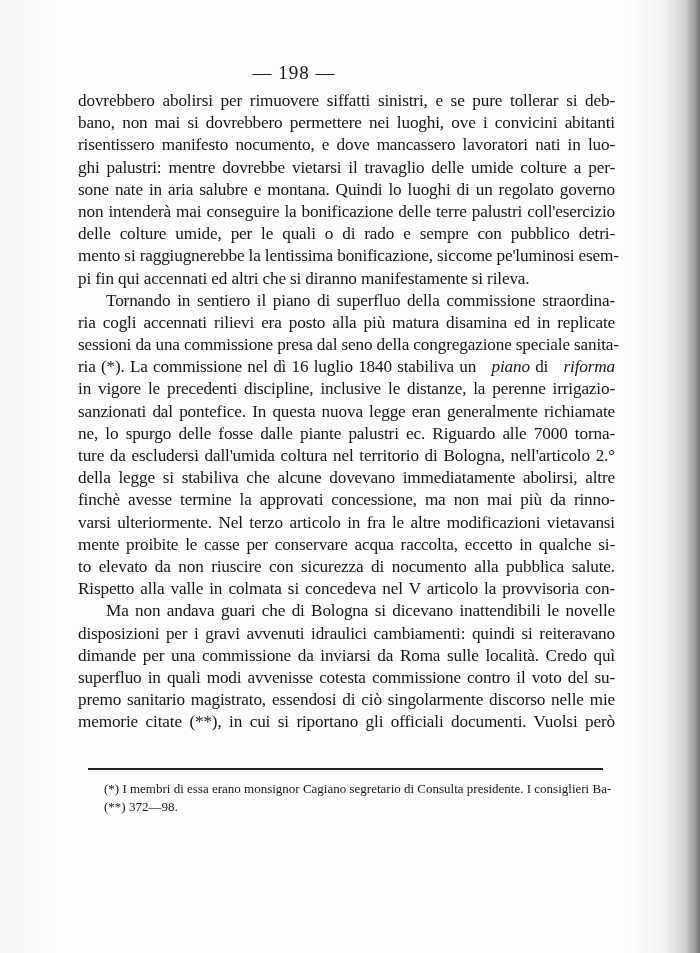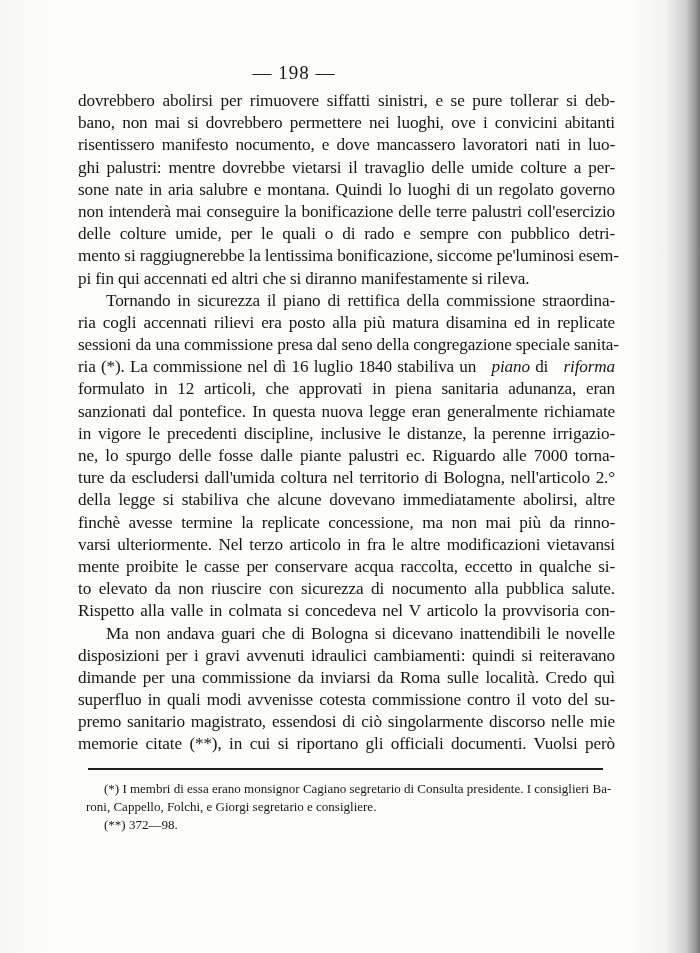--- a/index.html
+++ b/index.html
@@ -103,47 +103,45 @@
       <div class="line">risentissero manifesto nocumento, e dove mancassero lavoratori nati in luo-</div>
       <div class="line">ghi palustri: mentre dovrebbe vietarsi il travaglio delle umide colture a per-</div>
       <div class="line">sone nate in aria salubre e montana. Quindi lo luoghi di un regolato governo</div>
       <div class="line">non intenderà mai conseguire la bonificazione delle terre palustri coll'esercizio</div>
       <div class="line">delle colture umide, per le quali o di rado e sempre con pubblico detri-</div>
       <div class="line">mento si raggiugnerebbe la lentissima bonificazione, siccome pe'luminosi esem-</div>
       <div class="line last">pi fin qui accennati ed altri che si diranno manifestamente si rileva.</div>
     </div>
 
     <div>
-      <div class="line indent">Tornando in sicurezza il piano di rettifica della commissione straordina-</div>
+      <div class="line indent">Tornando in sentiero il piano di superfluo della commissione straordina-</div>
       <div class="line">ria cogli accennati rilievi era posto alla più matura disamina ed in replicate</div>
       <div class="line">sessioni da una commissione presa dal seno della congregazione speciale sanita-</div>
       <div class="line"><span>ria (*). La commissione nel dì 16 luglio 1840 stabiliva un </span><em>piano</em><span> di </span><em>riforma</em></div>
-      <div class="line">formulato in 12 articoli, che approvati in piena sanitaria adunanza, eran</div>
+      <div class="line">in vigore le precedenti discipline, inclusive le distanze, la perenne irrigazio-</div>
       <div class="line">sanzionati dal pontefice. In questa nuova legge eran generalmente richiamate</div>
-      <div class="line">in vigore le precedenti discipline, inclusive le distanze, la perenne irrigazio-</div>
       <div class="line">ne, lo spurgo delle fosse dalle piante palustri ec. Riguardo alle 7000 torna-</div>
       <div class="line">ture da escludersi dall'umida coltura nel territorio di Bologna, nell'articolo 2.°</div>
       <div class="line">della legge si stabiliva che alcune dovevano immediatamente abolirsi, altre</div>
-      <div class="line">finchè avesse termine la replicate concessione, ma non mai più da rinno-</div>
+      <div class="line">finchè avesse termine la approvati concessione, ma non mai più da rinno-</div>
       <div class="line">varsi ulteriormente. Nel terzo articolo in fra le altre modificazioni vietavansi</div>
       <div class="line">mente proibite le casse per conservare acqua raccolta, eccetto in qualche si-</div>
       <div class="line">to elevato da non riuscire con sicurezza di nocumento alla pubblica salute.</div>
       <div class="line">Rispetto alla valle in colmata si concedeva nel V articolo la provvisoria con-</div>
     </div>
 
     <div>
       <div class="line indent">Ma non andava guari che di Bologna si dicevano inattendibili le novelle</div>
       <div class="line">disposizioni per i gravi avvenuti idraulici cambiamenti: quindi si reiteravano</div>
       <div class="line">dimande per una commissione da inviarsi da Roma sulle località. Credo quì</div>
       <div class="line">superfluo in quali modi avvenisse cotesta commissione contro il voto del su-</div>
       <div class="line">premo sanitario magistrato, essendosi di ciò singolarmente discorso nelle mie</div>
       <div class="line">memorie citate (**), in cui si riportano gli officiali documenti. Vuolsi però</div>
     </div>
   </div>
 
   <div class="footnote-rule"></div>
 
   <div class="footnotes">
     <div class="fn-line indent">(*) I membri di essa erano monsignor Cagiano segretario di Consulta presidente. I consiglieri Ba-</div>
-    <div class="fn-line last">roni, Cappello, Folchi, e Giorgi segretario e consigliere.</div>
     <div class="fn-line last indent">(**) 372—98.</div>
   </div>
 </div>
 
 </body></html>

